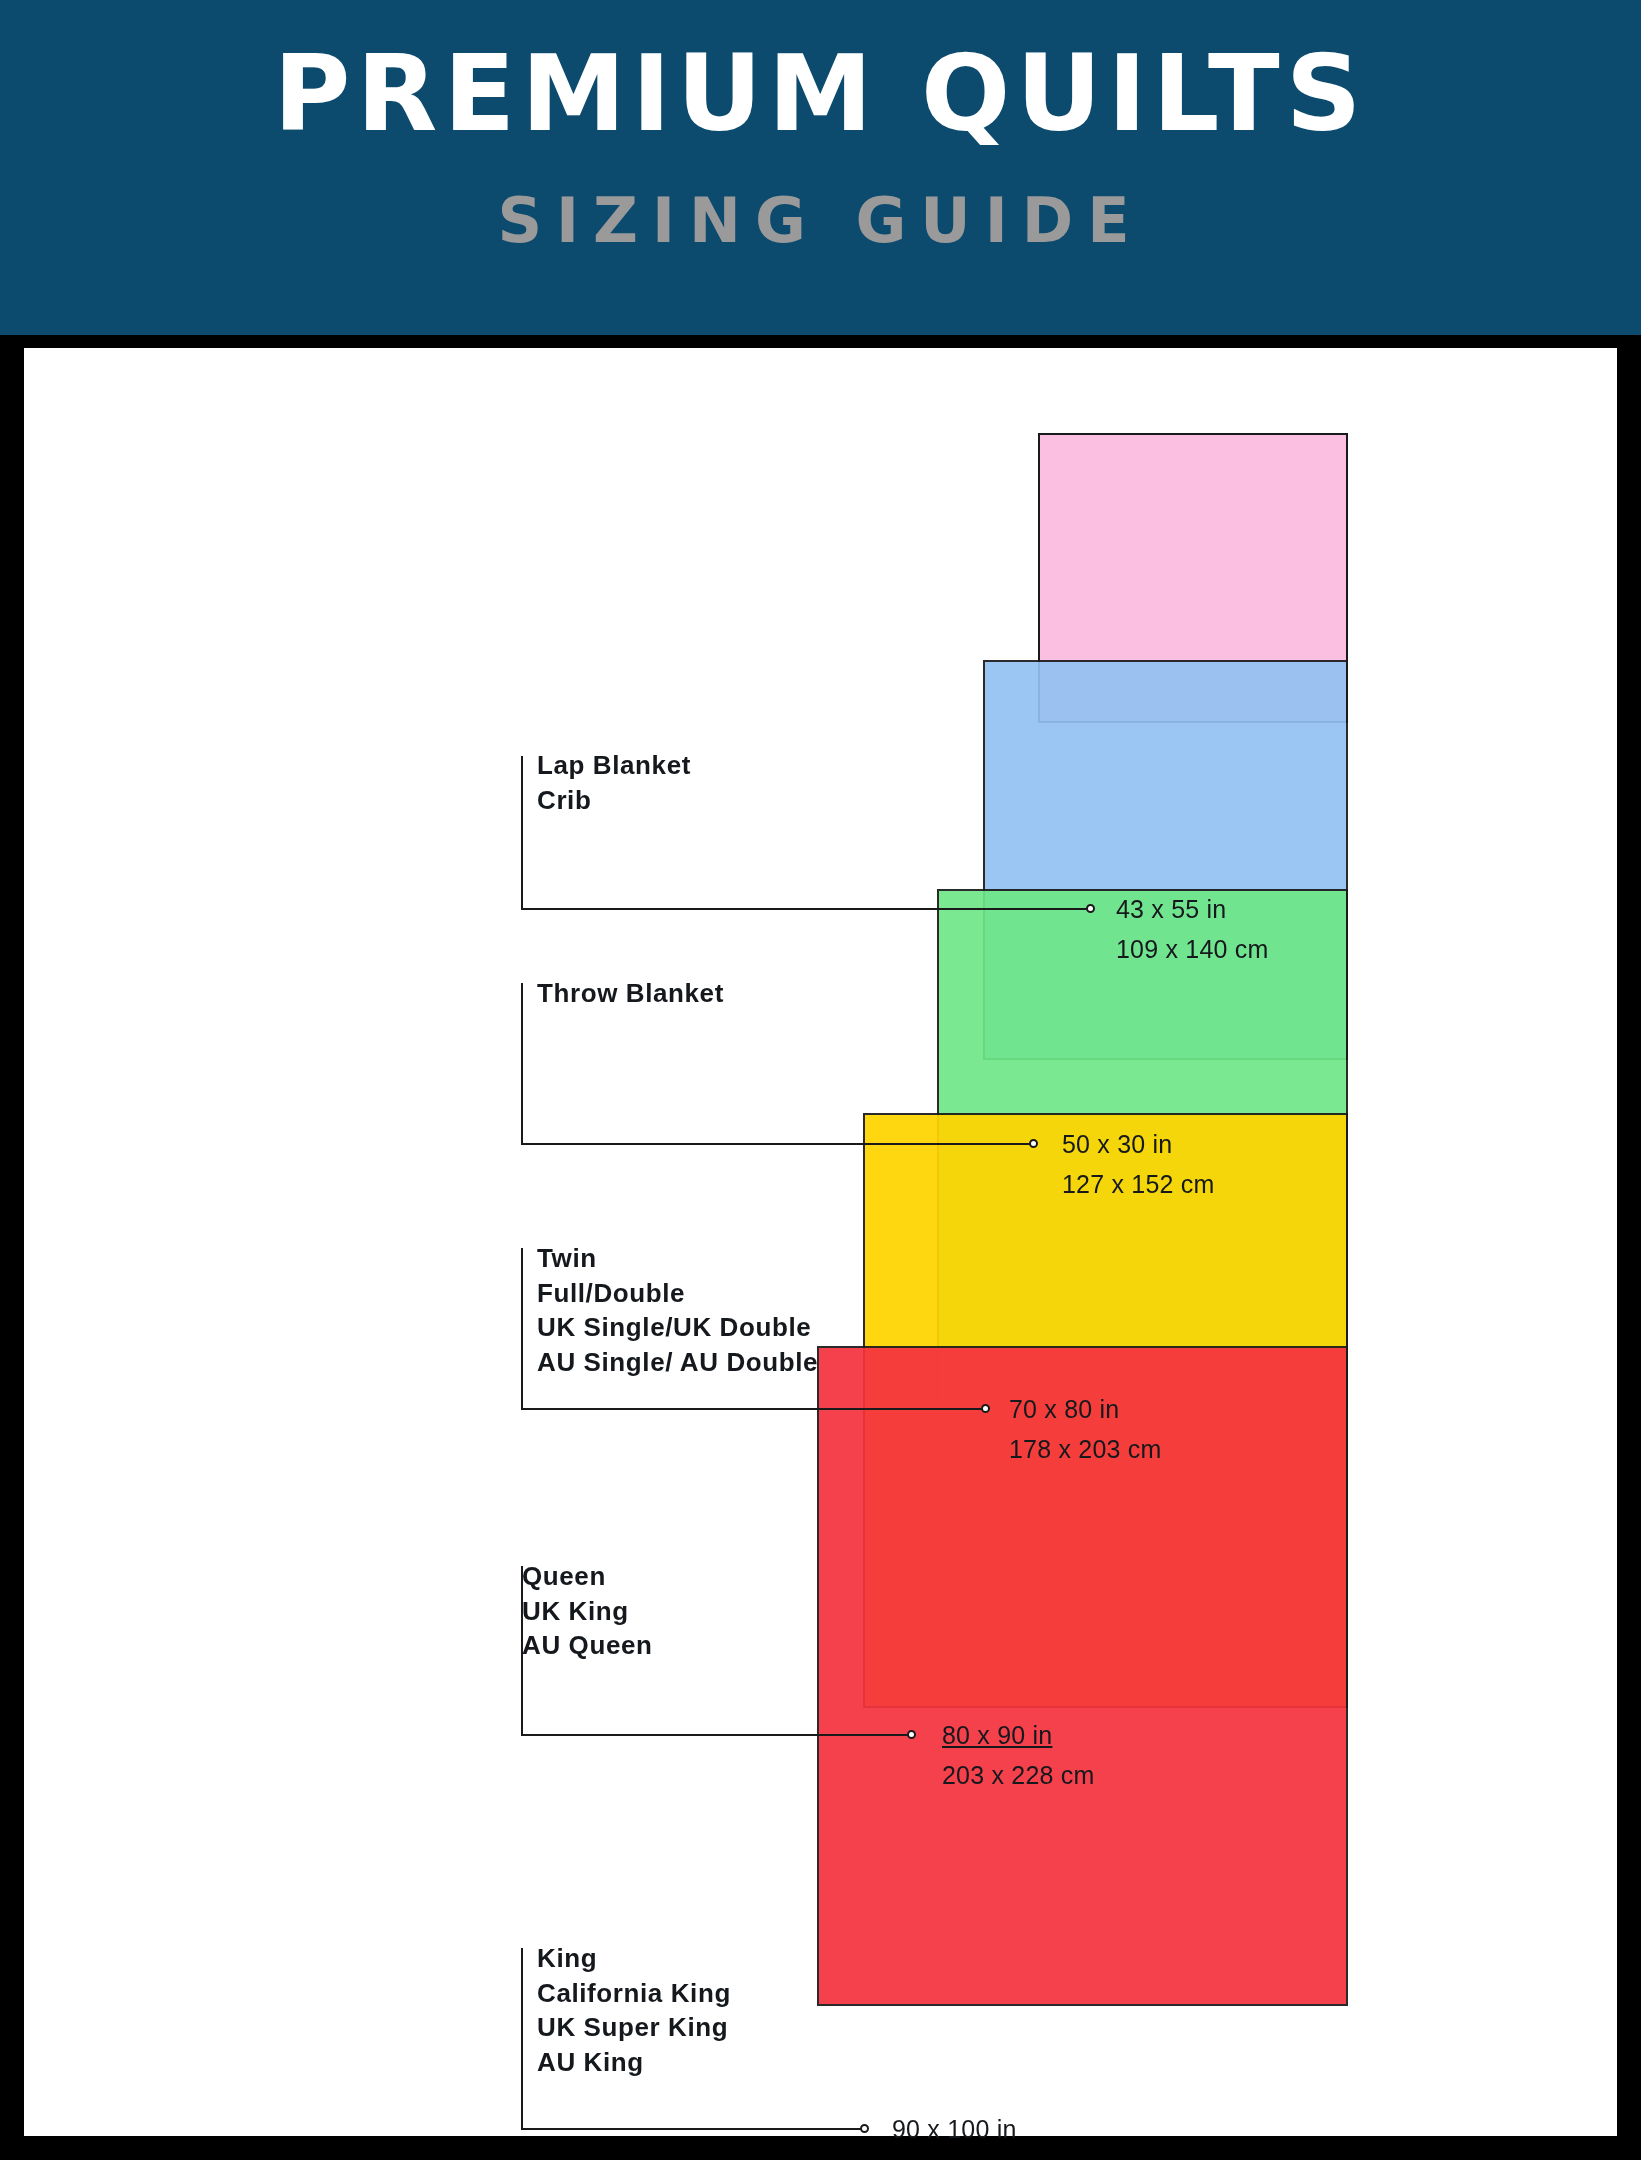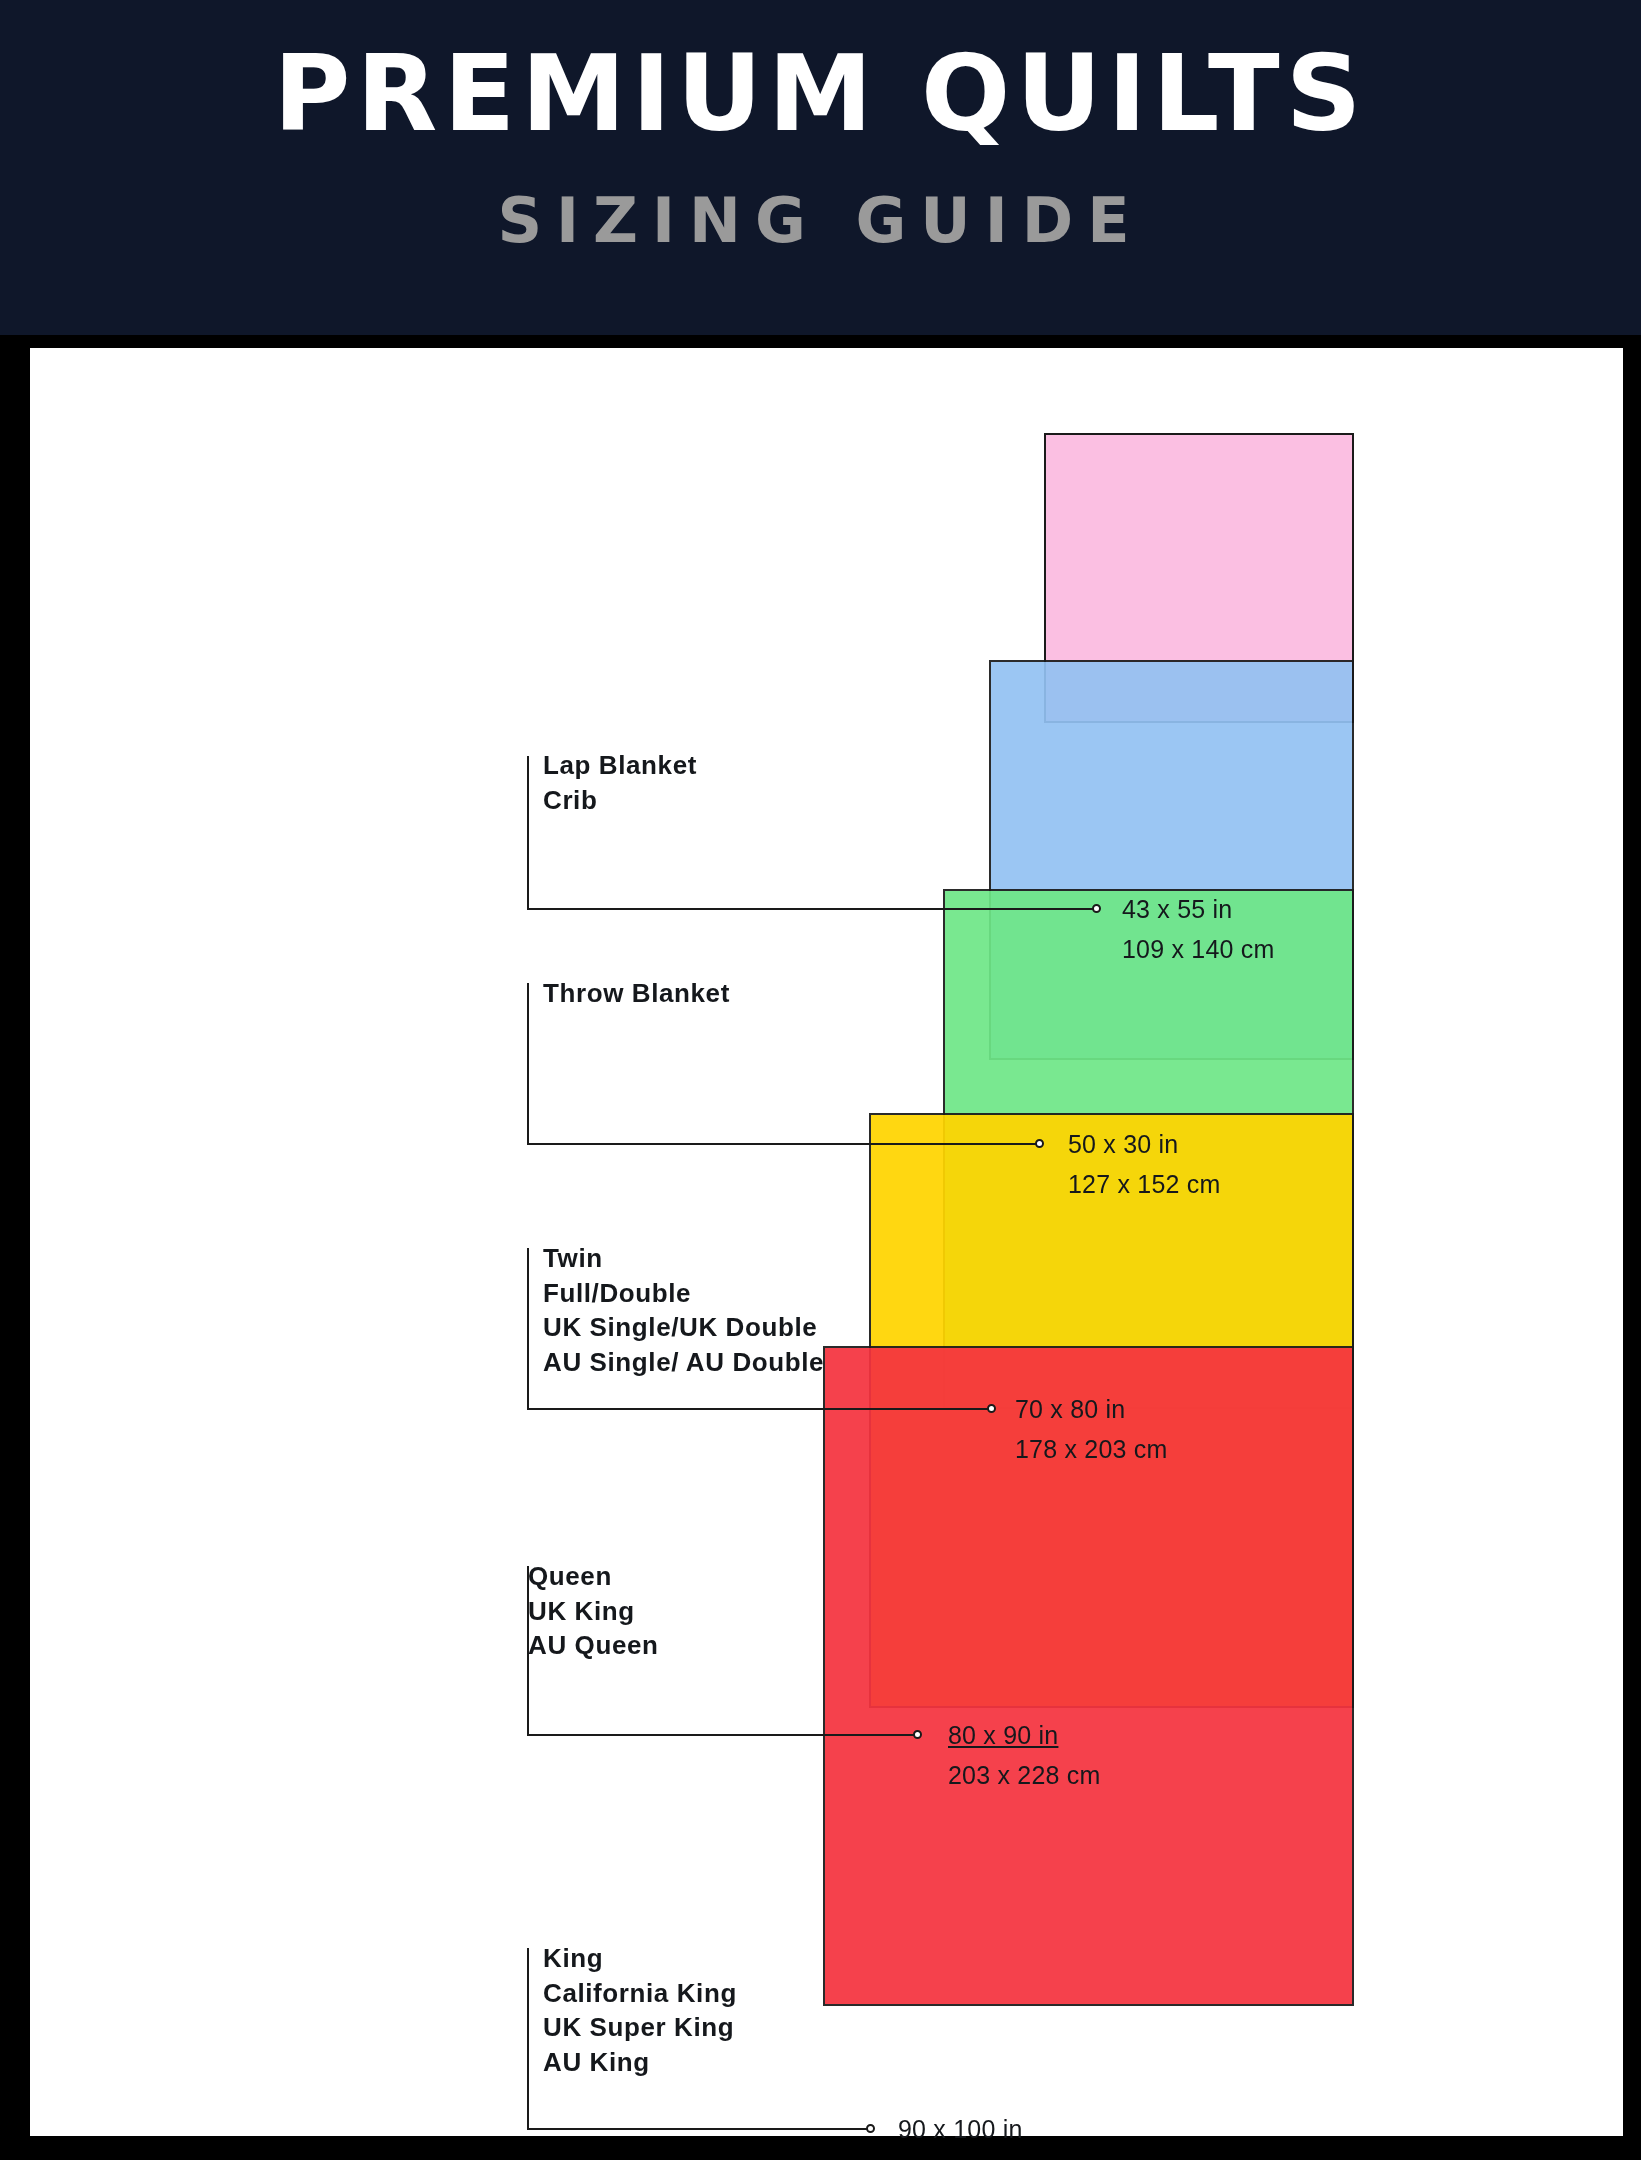--- a/index.html
+++ b/index.html
@@ -15,21 +15,21 @@
     overflow: hidden;
   }
 
   
   .header {
     position: absolute;
     left: 0;
     top: 0;
     width: 1641px;
     height: 335px;
-    background: #0f172a;
+    background: #0c4a6e;
     text-align: center;
   }
   .title {
     position: absolute;
     left: 0;
     top: 42px;
     width: 1641px;
     color: #ffffff;
     font-size: 105px;
     font-weight: bold;
@@ -51,21 +51,20 @@
   }
 
   
   .card {
     position: absolute;
     left: 24px;
     top: 348px;
     width: 1593px;
     height: 1788px;
     background: #ffffff;
-    margin-left: 6px;
   }
 
   
   .chart {
     position: absolute;
     left: 0;
     top: 0;
     width: 1593px;
     height: 1788px;
   }

